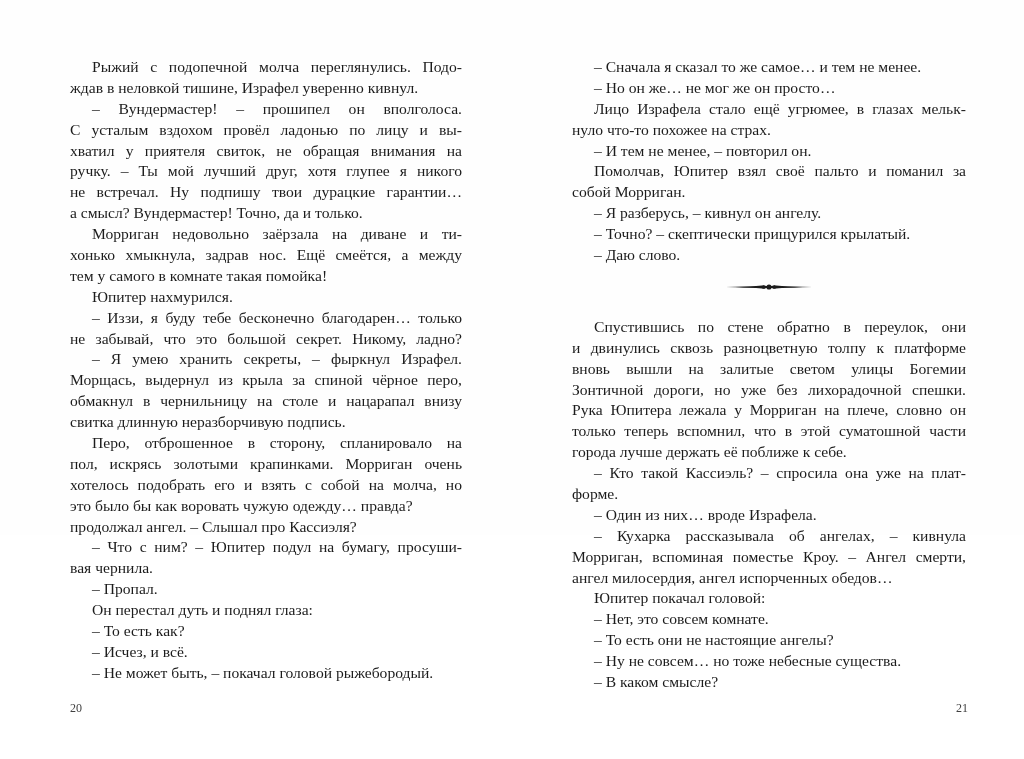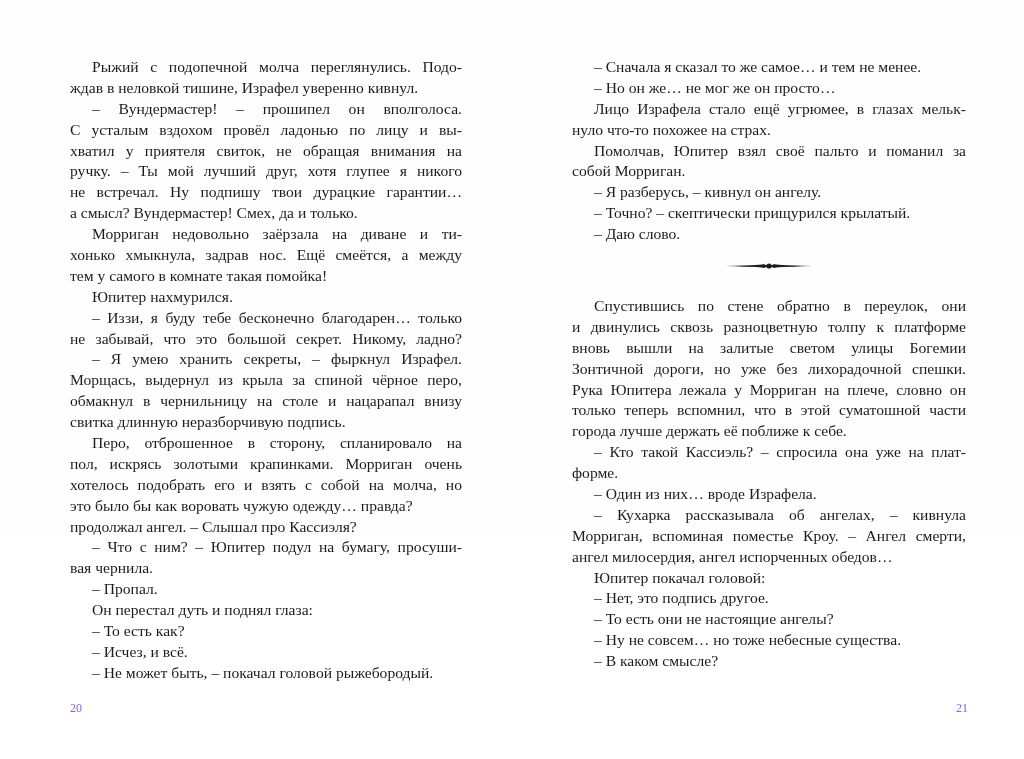--- a/index.html
+++ b/index.html
@@ -10,39 +10,39 @@
   .page-right { left: 512px; width: 512px; }
   .text-block { position: absolute; top: 57px; font-family: "Liberation Serif", "DejaVu Serif", serif; font-size: 15.6px; color: #1c1c1c; line-height: 20.9px; }
   .page-left .text-block { left: 70px; width: 392px; }
   .page-right .text-block { left: 60px; width: 394px; }
   .line { display: block; height: 20.9px; white-space: nowrap; overflow: visible; }
   .line.just { text-align: justify; text-align-last: justify; white-space: normal; }
   .line.indent { padding-left: 22px; }
   .line span.it { }
   .ornament-row { height: 30px; display: flex; align-items: center; justify-content: center; margin: 6px 0 15px 0; }
   .ornament { width: 90px; height: 12px; }
-  .page-number { position: absolute; top: 701px; font-family: "Liberation Serif", "DejaVu Serif", serif; font-size: 12px; color: #8b5cf6; }
+  .page-number { position: absolute; top: 701px; font-family: "Liberation Serif", "DejaVu Serif", serif; font-size: 12px; color: #404040; }
   .page-left .page-number { left: 70px; }
   .page-right .page-number { left: 444px; }
 </style>
 </head>
 <body>
 
 <div class="spread">
 
   <div class="page page-left">
     <div class="text-block" id="left-lines">
         <div class="line indent just">Рыжий с подопечной молча переглянулись. Подо-</div>
         <div class="line">ждав в неловкой тишине, Израфел уверенно кивнул.</div>
         <div class="line indent just"><span>– </span><span class="it">Вундермастер</span><span>! – прошипел он вполголоса.</span></div>
         <div class="line just">С усталым вздохом провёл ладонью по лицу и вы-</div>
         <div class="line just">хватил у приятеля свиток, не обращая внимания на</div>
         <div class="line just">ручку. – Ты мой лучший друг, хотя глупее я никого</div>
         <div class="line just">не встречал. Ну подпишу твои дурацкие гарантии…</div>
-        <div class="line">а смысл? Вундермастер! Смех, да и только.</div>
+        <div class="line">а смысл? Вундермастер! Точно, да и только.</div>
         <div class="line indent just">Морриган недовольно заёрзала на диване и ти-</div>
         <div class="line just">хонько хмыкнула, задрав нос. Ещё смеётся, а между</div>
         <div class="line">тем у самого в комнате такая помойка!</div>
         <div class="line indent">Юпитер нахмурился.</div>
         <div class="line indent just">– Иззи, я буду тебе бесконечно благодарен… только</div>
         <div class="line just">не забывай, что это большой секрет. Никому, ладно?</div>
         <div class="line indent just">– Я умею хранить секреты, – фыркнул Израфел.</div>
         <div class="line just">Морщась, выдернул из крыла за спиной чёрное перо,</div>
         <div class="line just">обмакнул в чернильницу на столе и нацарапал внизу</div>
         <div class="line">свитка длинную неразборчивую подпись.</div>
@@ -62,20 +62,21 @@
     <div class="page-number">20</div>
   </div>
 
   <div class="page page-right">
     <div class="text-block">
       <div id="right-lines-1">
           <div class="line indent">– Сначала я сказал то же самое… и тем не менее.</div>
           <div class="line indent">– Но он же… не мог же он просто…</div>
           <div class="line indent just">Лицо Израфела стало ещё угрюмее, в глазах мельк-</div>
           <div class="line">нуло что-то похожее на страх.</div>
+          <div class="line indent">– И тем не менее, – повторил он.</div>
           <div class="line indent just">Помолчав, Юпитер взял своё пальто и поманил за</div>
           <div class="line">собой Морриган.</div>
           <div class="line indent">– Я разберусь, – кивнул он ангелу.</div>
           <div class="line indent">– Точно? – скептически прищурился крылатый.</div>
           <div class="line indent">– Даю слово.</div>
         </div>
       <div class="ornament-row">
         <svg class="ornament" viewBox="0 0 90 12">
           <path d="M2 6 Q22 5.2 32 5 L38 4.6 Q40 3.5 42 5 L48 5 Q50 3.5 52 4.6 L58 5 Q68 5.2 88 6 Q68 6.8 58 7 L52 7.4 Q50 8.5 48 7 L42 7 Q40 8.5 38 7.4 L32 7 Q22 6.8 2 6 Z" fill="#1c1c1c"></path>
           <circle cx="45" cy="6" r="2.6" fill="#1c1c1c"></circle>
@@ -91,21 +92,21 @@
           <div class="line just">Рука Юпитера лежала у Морриган на плече, словно он</div>
           <div class="line just">только теперь вспомнил, что в этой суматошной части</div>
           <div class="line">города лучше держать её поближе к себе.</div>
           <div class="line indent just">– Кто такой Кассиэль? – спросила она уже на плат-</div>
           <div class="line">форме.</div>
           <div class="line indent">– Один из них… вроде Израфела.</div>
           <div class="line indent just">– Кухарка рассказывала об ангелах, – кивнула</div>
           <div class="line just">Морриган, вспоминая поместье Кроу. – Ангел смерти,</div>
           <div class="line">ангел милосердия, ангел испорченных обедов…</div>
           <div class="line indent">Юпитер покачал головой:</div>
-          <div class="line indent">– Нет, это подпись другое.</div>
+          <div class="line indent">– Нет, это совсем комнате.</div>
           <div class="line indent">– То есть они не настоящие ангелы?</div>
           <div class="line indent">– Ну не совсем… но тоже небесные существа.</div>
           <div class="line indent">– В каком смысле?</div>
         </div>
     </div>
     <div class="page-number">21</div>
   </div>
 
 </div>
 

